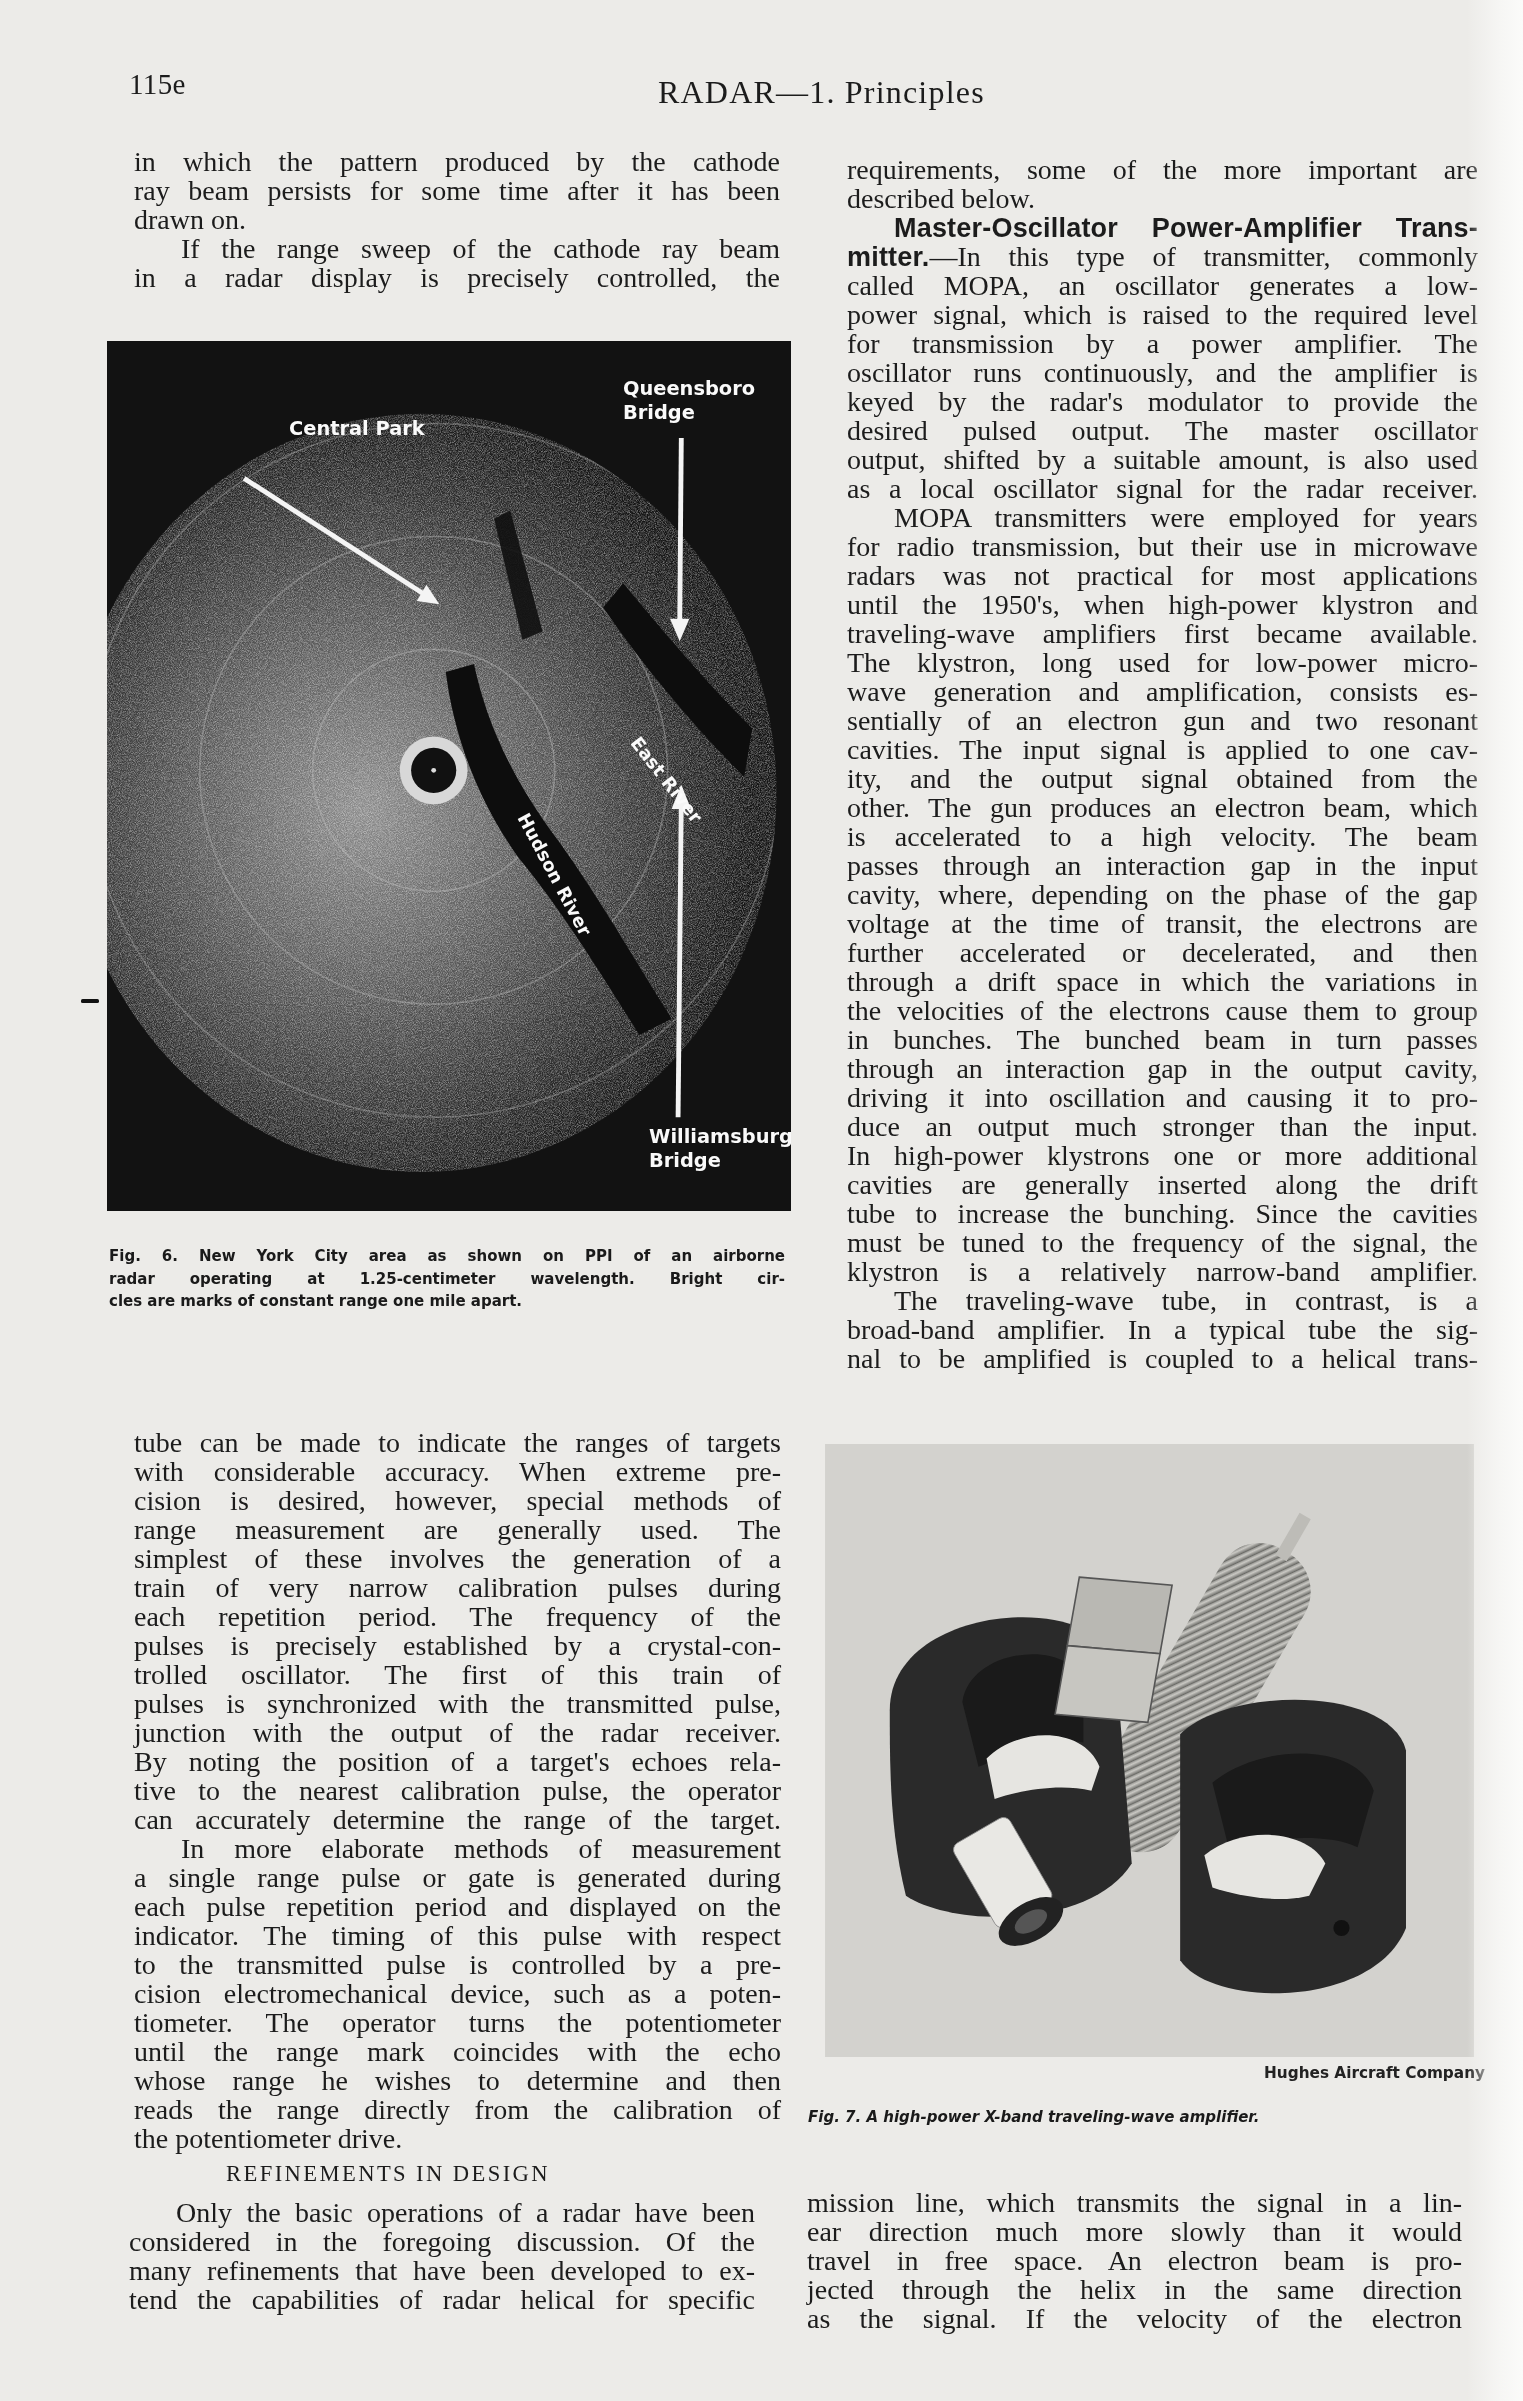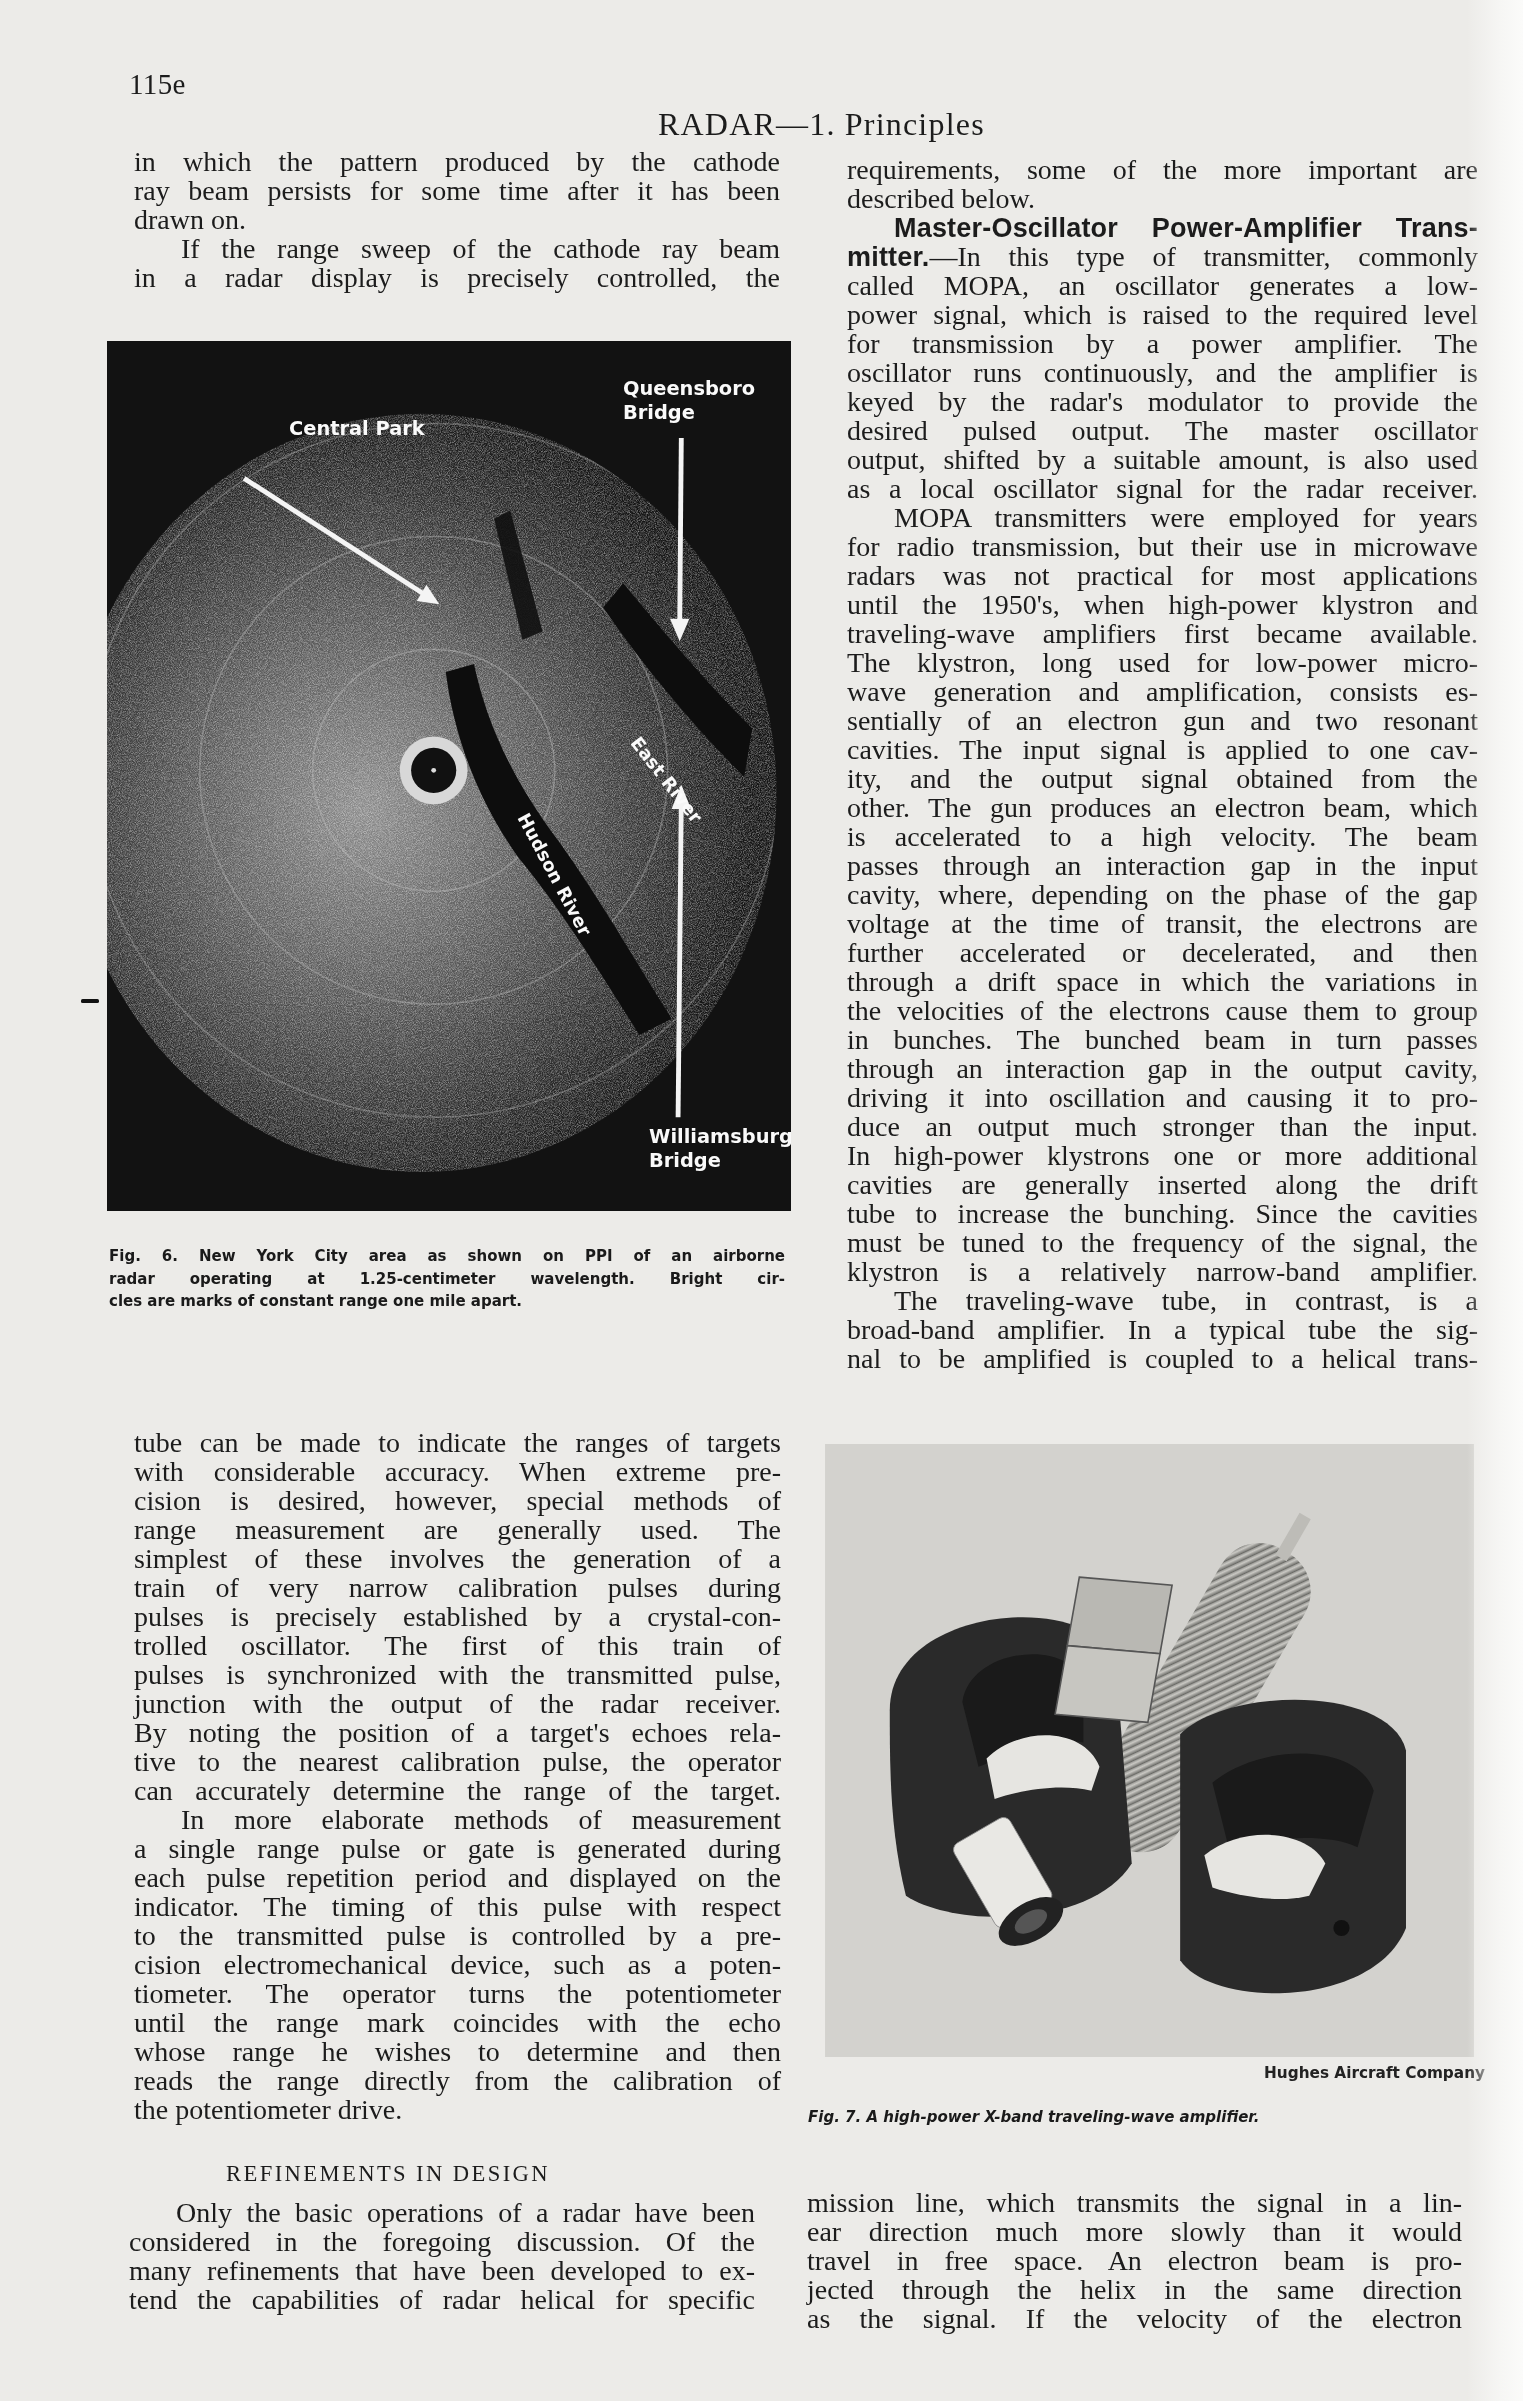--- a/index.html
+++ b/index.html
@@ -11,21 +11,21 @@
   }
   .page-shade {
     position: absolute; top: 0; right: 0; width: 56px; height: 2401px;
     background: linear-gradient(to right, rgba(236,235,232,0), #f6f6f4 60%, #fbfbfa);
     pointer-events: none;
   }
   .folio {
     position: absolute; left: 129px; top: 68px; font-size: 29px; letter-spacing: 0.4px;
   }
   .running-head {
-    position: absolute; left: 658px; top: 74px; font-size: 32px; letter-spacing: 1.2px; margin-top: 32px;
+    position: absolute; left: 658px; top: 74px; font-size: 32px; letter-spacing: 1.2px;
   }
   .col { position: absolute; }
   .col-left { left: 134px; width: 646px; }
   .col-right { left: 847px; width: 631px; }
   .ln {
     display: block; font-size: 28px; line-height: 29px; height: 29px;
     white-space: nowrap; text-align: justify; text-align-last: justify;
     transform-origin: left center;
   }
   .ln.last { text-align-last: left; }
@@ -138,20 +138,21 @@
 
 <div class="margin-mark"></div>
 
 <div class="col col-left" style="top:1381px; width:647px;margin-top:47px;">
   <span class="ln">tube can be made to indicate the ranges of targets</span>
   <span class="ln">with considerable accuracy.  When extreme pre-</span>
   <span class="ln">cision is desired, however, special methods of</span>
   <span class="ln">range measurement are generally used.  The</span>
   <span class="ln">simplest of these involves the generation of a</span>
   <span class="ln">train of very narrow calibration pulses during</span>
+  <span class="ln">each repetition period.  The frequency of the</span>
   <span class="ln">pulses is precisely established by a crystal-con-</span>
   <span class="ln">trolled oscillator.  The first of this train of</span>
   <span class="ln">pulses is synchronized with the transmitted pulse,</span>
   <span class="ln">junction with the output of the radar receiver.</span>
   <span class="ln">By noting the position of a target's echoes rela-</span>
   <span class="ln">tive to the nearest calibration pulse, the operator</span>
   <span class="ln">can accurately determine the range of the target.</span>
   <span class="ln indent">In more elaborate methods of measurement</span>
   <span class="ln">a single range pulse or gate is generated during</span>
   <span class="ln">each pulse repetition period and displayed on the</span>

